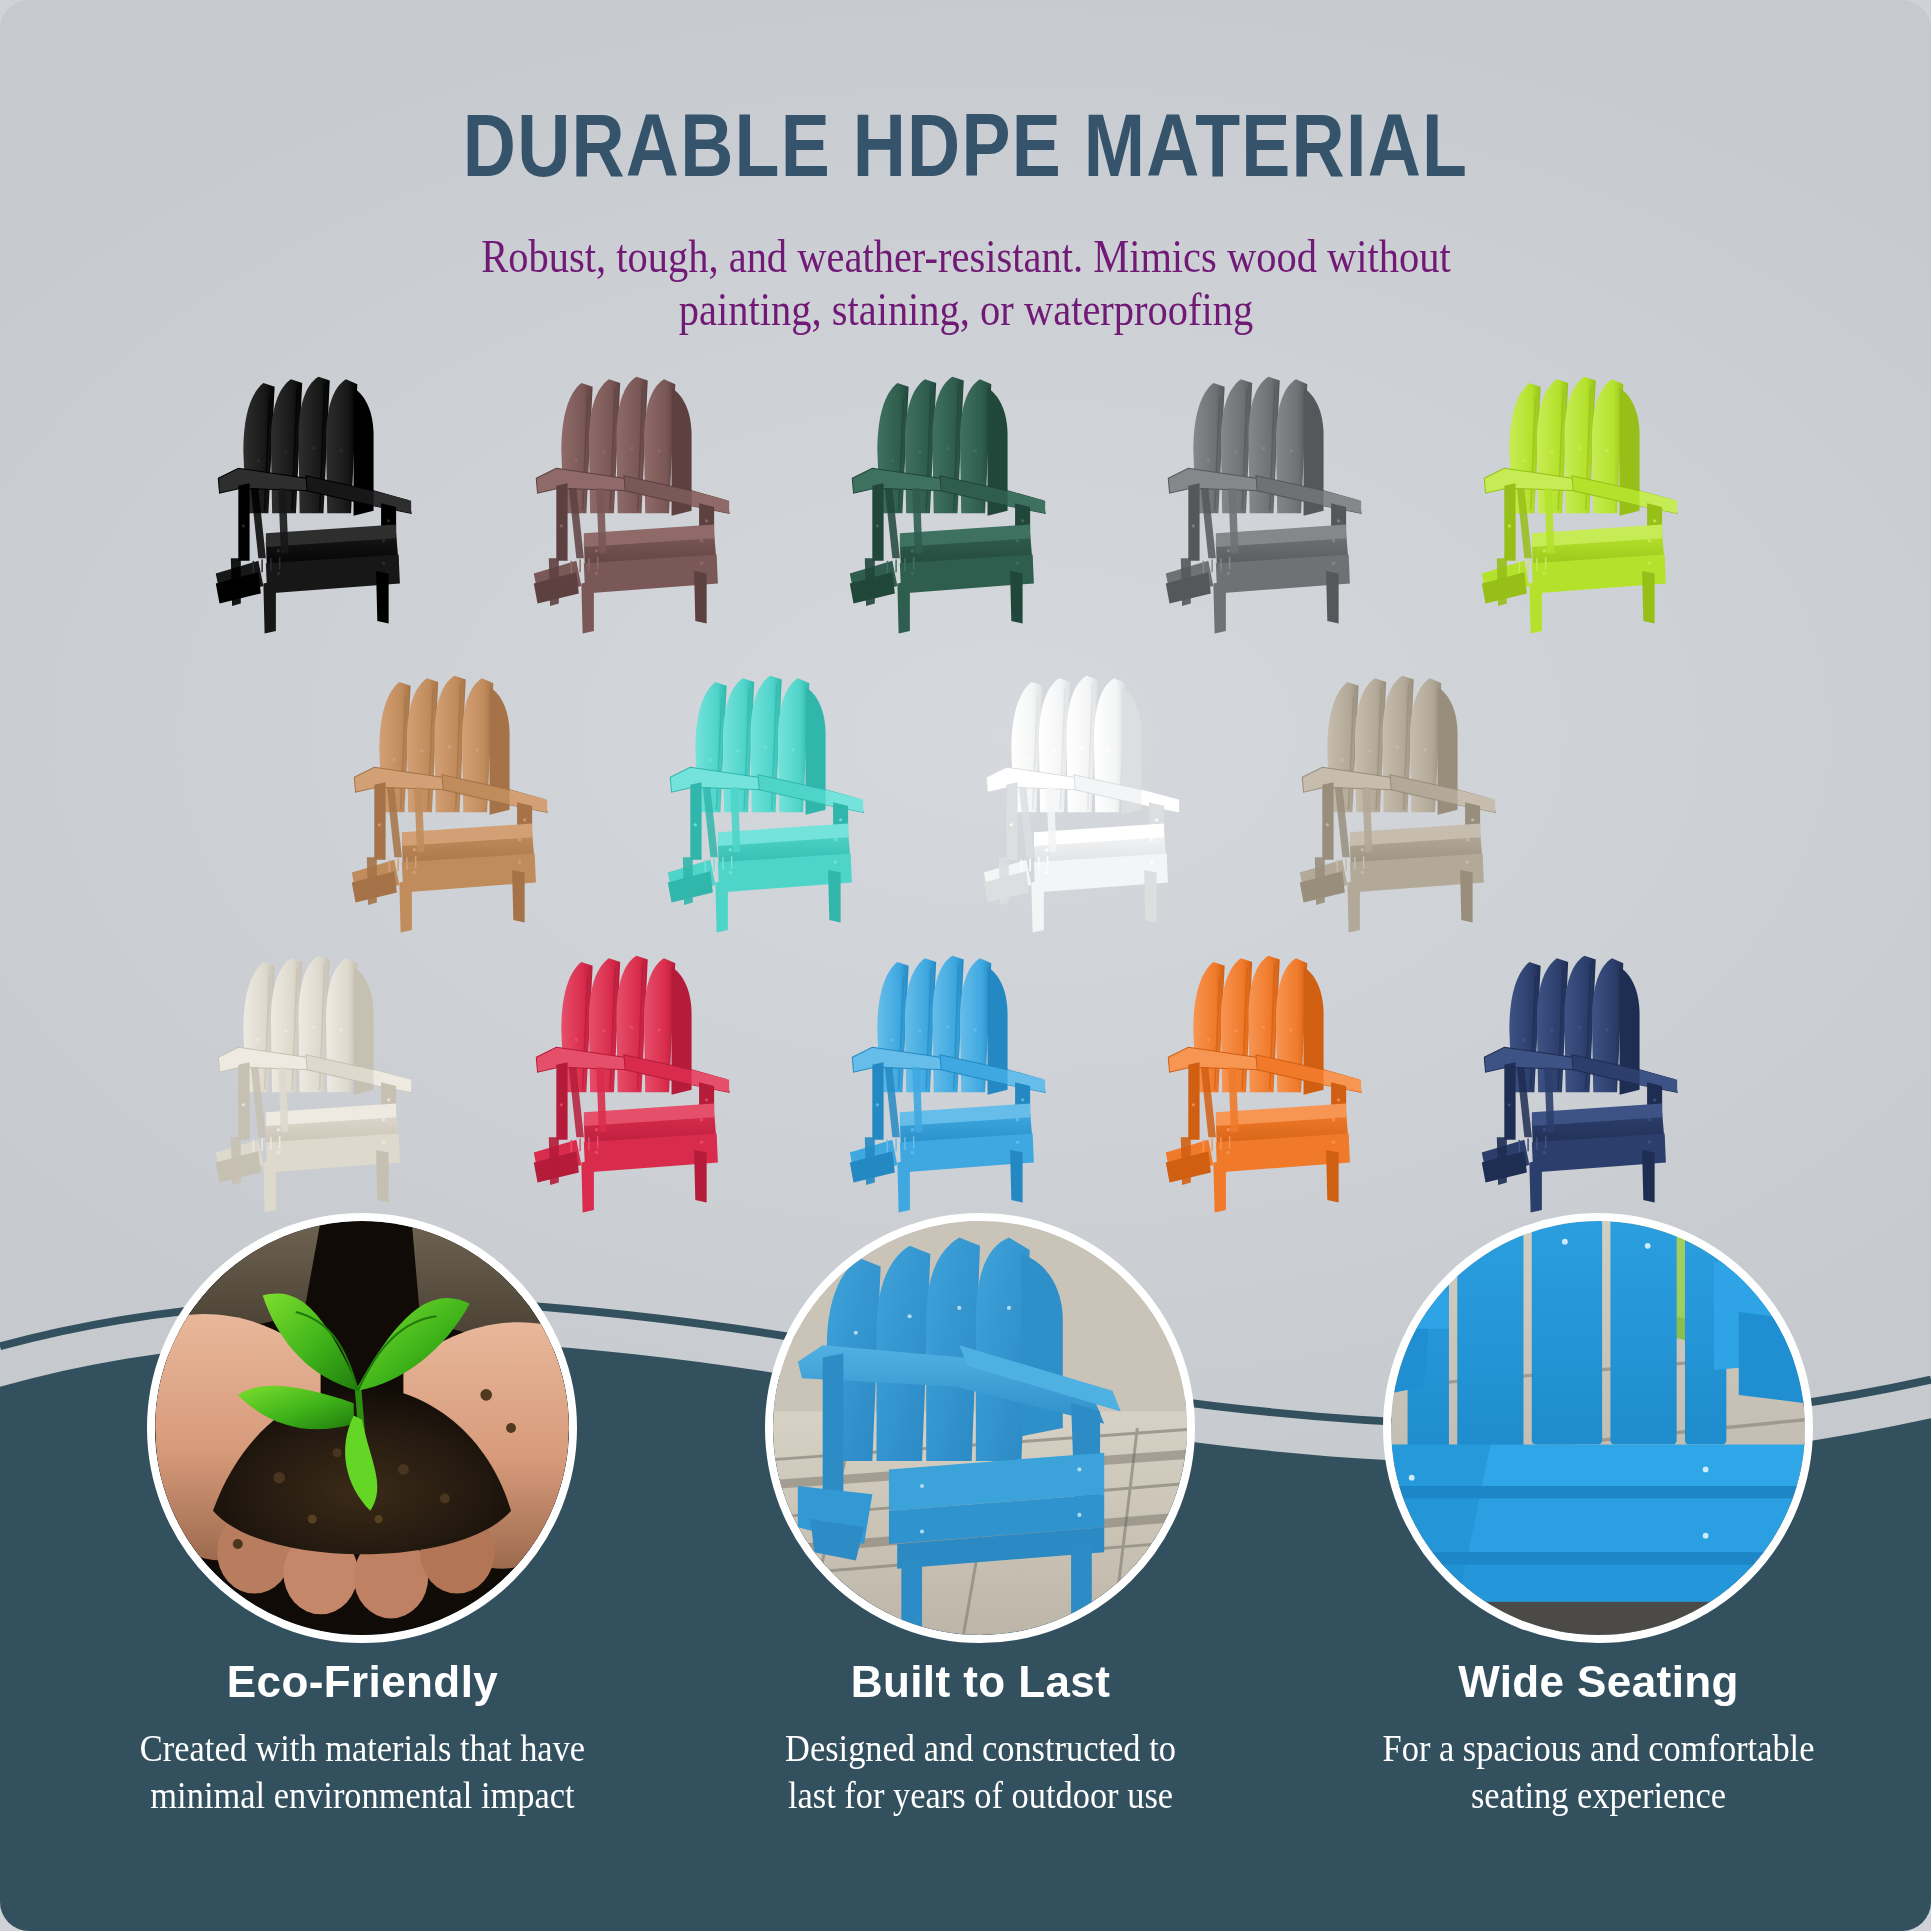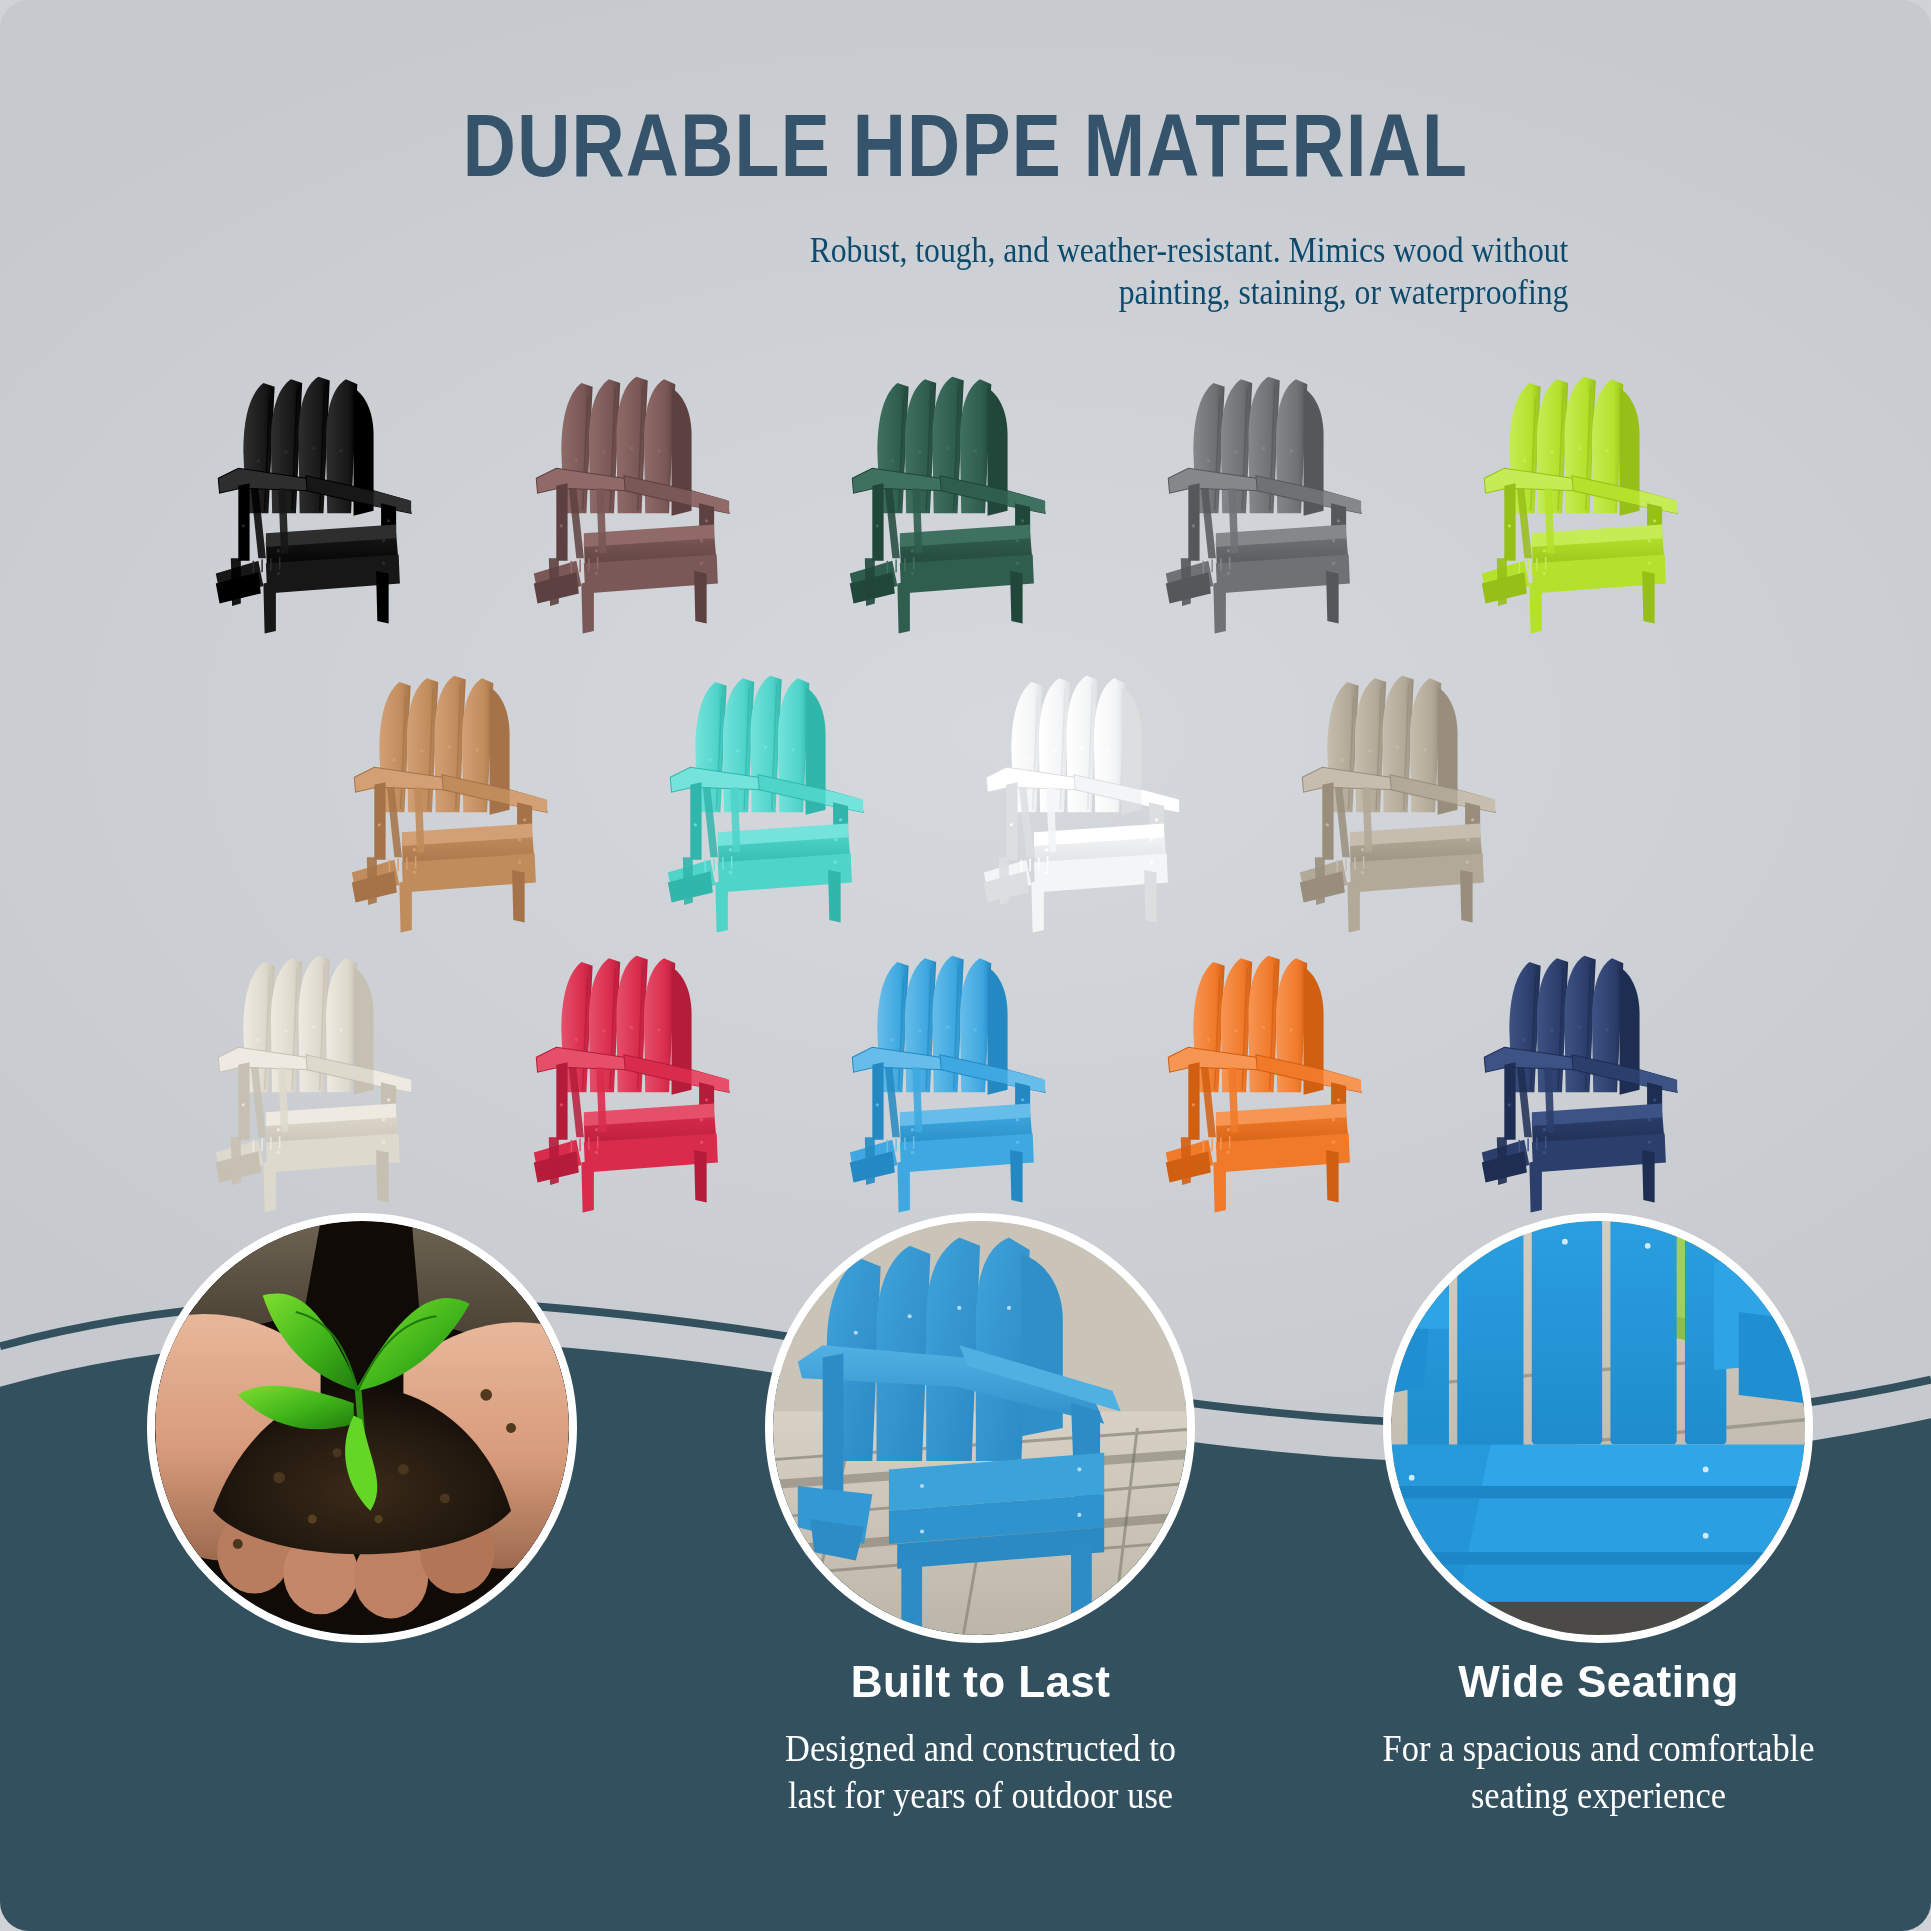--- a/index.html
+++ b/index.html
@@ -26,24 +26,24 @@
     font-weight:700;
     font-size:75px;
     letter-spacing:1.3px;
     color:#35546b;
     transform:scaleY(1.18) scaleX(0.98);
     transform-origin:center top;
     white-space:nowrap;
   }
   .subtitle{
     position:absolute;left:50%;transform:translateX(-50%);
-    top:230px;width:1369px;text-align:right;
+    top:230px;width:1369px;text-align:center;
     font-family:"Liberation Serif", serif;
-    font-size:36px;line-height:1.16;
-    color:#0c4a6e;
+    font-size:46px;line-height:1.16;
+    color:#701a75;
   }
   .subtitle span{display:block; transform:scaleX(0.88); transform-origin:center;}
 
   
   .chairs{position:absolute;left:0;top:0;width:1931px;height:1273px;}
   .chair{position:absolute;}
 
   
   .wave-wrap{position:absolute;left:0;top:1255px;width:1931px;height:676px;}
   .wave-wrap svg{display:block;width:1931px;height:676px;}
@@ -1274,20 +1274,27 @@
             <circle cx="62" cy="6" r="0.7"></circle>
           <circle cx="5" cy="62" r="0.7"></circle>
             <circle cx="76" cy="60" r="0.7"></circle>
           <circle cx="5" cy="78" r="0.7"></circle>
             <circle cx="76" cy="76" r="0.7"></circle>
         </g>
       </svg>
     </div>
   </div>
 
+  <div class="feat" style="left:42px;top:1657px;width:641px;">
+    <div class="feat-h">Eco-Friendly</div>
+    <div class="feat-p">
+      <span>Created with materials that have</span>
+      <span>minimal environmental impact</span>
+    </div>
+  </div>
 
   <div class="feat" style="left:1278px;top:1657px;width:641px;">
     <div class="feat-h">Wide Seating</div>
     <div class="feat-p">
       <span>For a spacious and comfortable</span>
       <span>seating experience</span>
     </div>
   </div>
 
   <div class="feat" style="left:660px;top:1657px;width:641px;">

